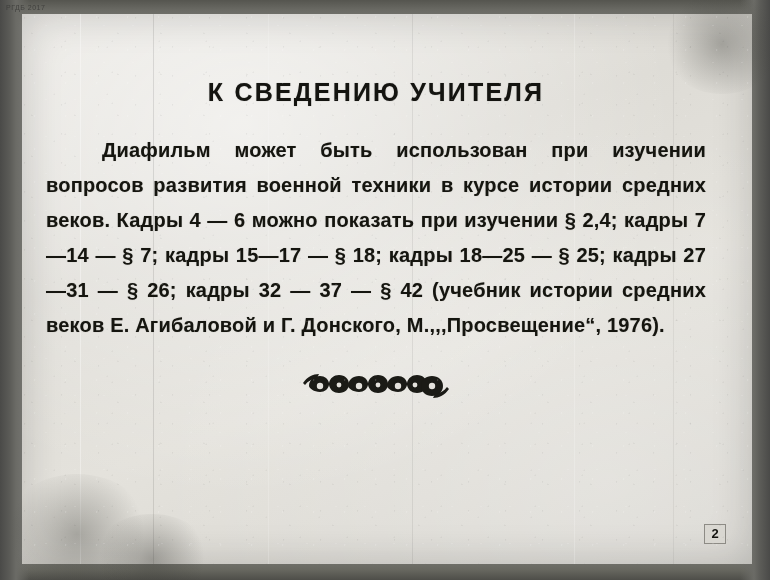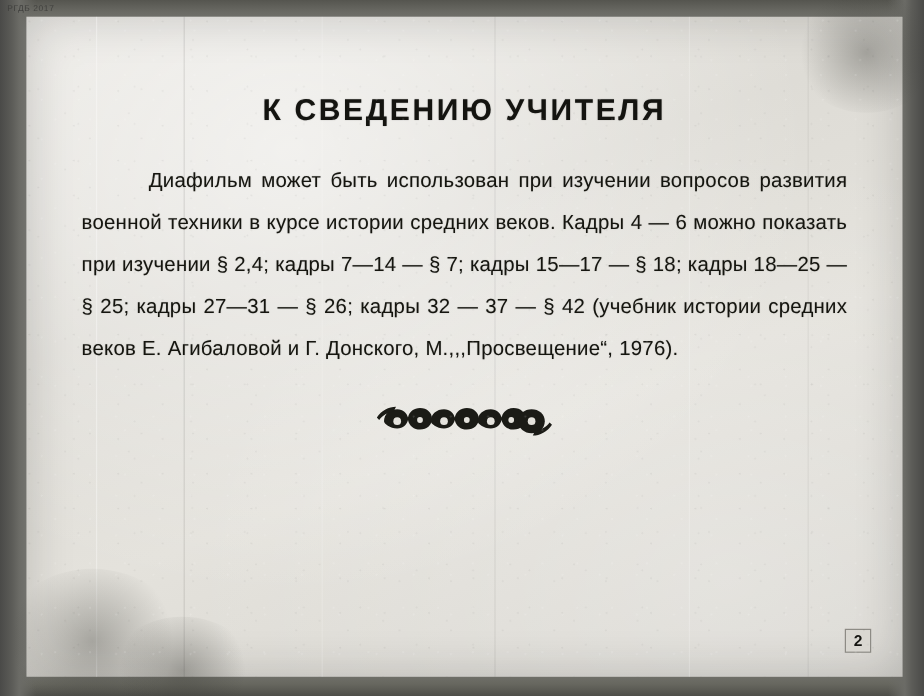--- a/index.html
+++ b/index.html
@@ -84,38 +84,38 @@
     text-align: left;
     opacity: 0.85;
   }
 
   #content {
     position: absolute;
     left: 0;
     right: 0;
     top: 0;
     bottom: 0;
-    padding: 46px 46px 20px 46px;
+    padding: 46px 46px 20px 24px;
     box-sizing: border-box;
     color: #15150f;
   }
 
   #title {
     text-align: center;
     font-size: 25px;
     font-weight: bold;
     letter-spacing: 2.2px;
     margin: 18px 0 26px 0;
     color: #141410;
     text-shadow: 0 0 1px rgba(0,0,0,0.35);
   }
 
   #body-text {
-    font-size: 17px;
-    font-weight: normal;
+    font-size: 20px;
+    font-weight: bold;
     line-height: 35px;
     text-align: justify;
     text-indent: 56px;
     letter-spacing: 0.2px;
     color: #15150f;
     text-shadow: 0 0 1px rgba(0,0,0,0.25);
     white-space: pre-wrap;
   }
 
   #ornament {

